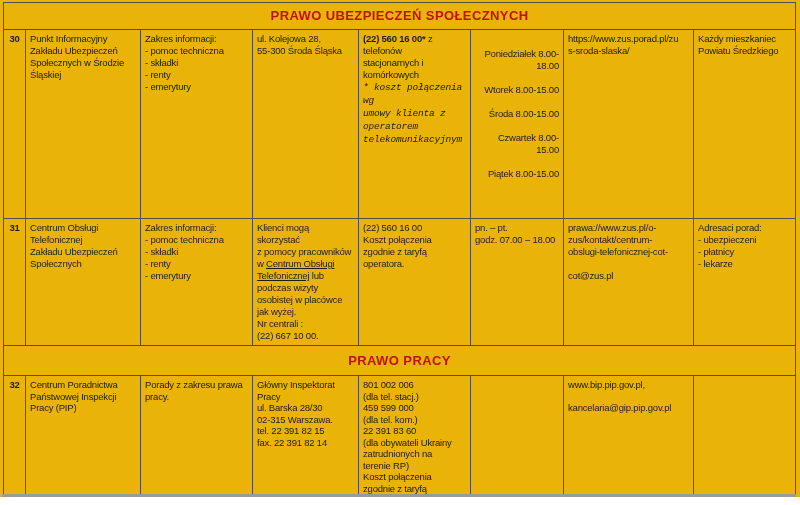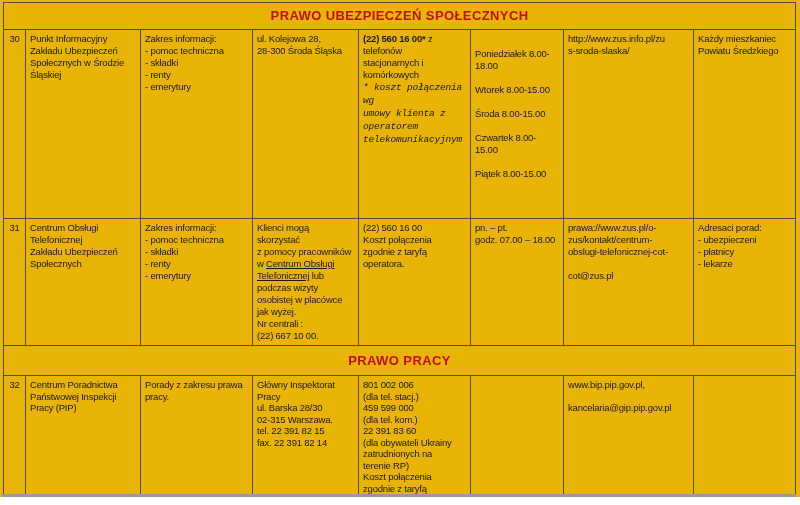--- a/index.html
+++ b/index.html
@@ -32,22 +32,22 @@
     vertical-align: middle;
     white-space: normal;
     line-height: 14px;
   }
   tr.band-1 { height: 27px; }
   tr.row-30 { height: 189px; }
   tr.row-31 { height: 104px; }
   tr.band-2 { height: 30px; }
   tr.row-32 { height: 121px; }
   tr.row-32 td { line-height: 11.5px; margin-left: 16px; }
-  td.num { text-align: center; padding-left: 1px; padding-right: 1px; }
-  td.hours-first { padding-top: 18px; }
+  td.num { text-align: center; padding-left: 1px; padding-right: 1px; font-weight: bold; }
+  td.hours-first { padding-top: 18px; text-align: right; }
   .b { font-weight: bold; }
   .i { font-style: italic; font-family: Liberation Mono, monospace; }
   .u { text-decoration: underline; }
   .cut-line { position: absolute; left: 2px; top: 494px; width: 794px; height: 3px; background: #9a9a9a; }
   .bottom-cover { position: absolute; left: 0; top: 497px; width: 800px; height: 8px; background: #ffffff; }
 </style>
 </head>
 <body>
 
 <div class="page">
@@ -72,41 +72,41 @@
         <td>Punkt Informacyjny
 Zakładu Ubezpieczeń
 Społecznych w Środzie
 Śląskiej</td>
         <td>Zakres informacji:
 - pomoc techniczna
 - składki
 - renty
 - emerytury</td>
         <td>ul. Kolejowa 28,
-28-300 Środa Śląska</td>
+55-300 Środa Śląska</td>
         <td><span class="b">(22) 560 16 00*</span><span> z
 telefonów
 stacjonarnych i
 komórkowych
 </span><span class="i">* koszt połączenia wg
 umowy klienta z
 operatorem
 telekomunikacyjnym</span></td>
         <td class="hours-first">Poniedziałek 8.00-
 18.00
 
 Wtorek 8.00-15.00
 
 Środa 8.00-15.00
 
 Czwartek 8.00-
 15.00
 
 Piątek 8.00-15.00</td>
-        <td>http://www.zus.info.pl/zu
+        <td>https://www.zus.porad.pl/zu
 s-sroda-slaska/</td>
         <td>Każdy mieszkaniec
 Powiatu Średzkiego</td>
       </tr>
 
       <tr class="row-31">
         <td class="num">31</td>
         <td>Centrum Obsługi
 Telefonicznej
 Zakładu Ubezpieczeń

